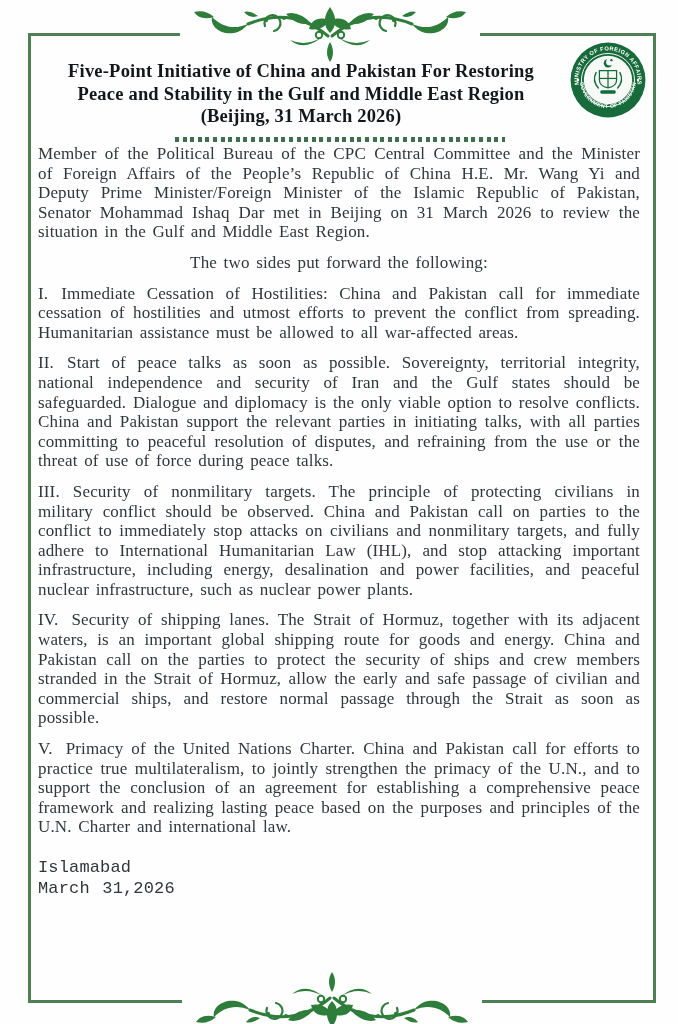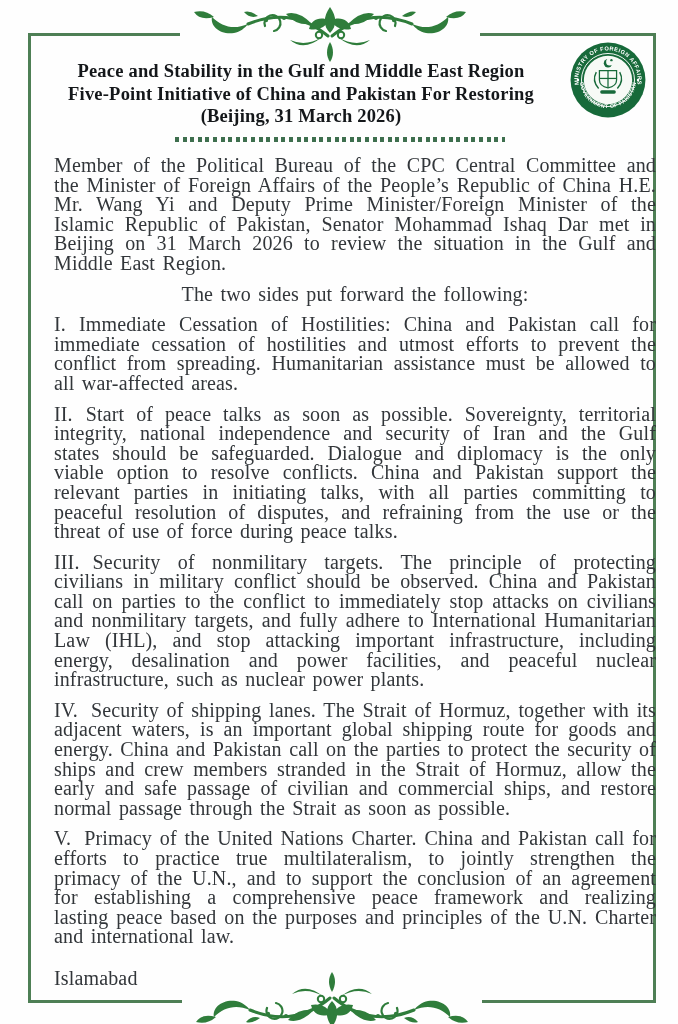--- a/index.html
+++ b/index.html
@@ -21,29 +21,29 @@
   .title{
     position:absolute; left:40px; top:60px; width:522px;
     text-align:center; font-weight:bold; font-size:18.5px; line-height:22.5px;
     color:#14171a; letter-spacing:0.2px;
   }
   .divider{
     position:absolute; left:175px; top:137px; width:330px; height:5px;
     background:repeating-linear-gradient(90deg,#3e6f4e 0 4px, transparent 4px 7.6px);
   }
   .content{
-    position:absolute; left:38px; top:156px; width:602px;
-    font-size:20px; line-height:19.6px; color:#32363a;
-    text-align:justify; letter-spacing:0.15px; word-spacing:2.2px;margin-left:16px;
+    position:absolute; left:38px; top:144px; width:602px;
+    font-size:17px; line-height:19.6px; color:#32363a;
+    text-align:justify; letter-spacing:0.15px; word-spacing:2.2px;
   }
   .content p{ margin:0 0 11px 0; }
   .content p.lead{ text-align:center; }
   .pt-num{ margin-right:13px; }
   .footer{ margin-top:21px; text-align:left; }
-  .footer div{ line-height:20.5px; }
+  .footer div{ line-height:20.5px;font-family:Liberation Mono, monospace; }
 </style>
 </head>
 <body>
 
 <svg width="0" height="0" style="position:absolute" aria-hidden="true">
   <defs>
     <g id="flhalf" fill="#2f7d3b" stroke="none">
       <path d="M152,32 C178,10 205,9 232,20" fill="none" stroke="#2f7d3b" stroke-width="3" stroke-linecap="round"></path>
       <path d="M232,20 C246,26 258,23 268,13 C270,22 260,31 246,29 C240,28 235,24 232,20 Z"></path>
       <path d="M266,13 q9,-8 20,-5 q-6,9 -20,5 z"></path>
@@ -104,39 +104,40 @@
         <line x1="50" y1="38" x2="50" y2="59.5"></line>
         <line x1="39" y1="48" x2="61" y2="48"></line>
         <path d="M35,40 q-6,11 3,21" stroke-width="1.8"></path>
         <path d="M65,40 q6,11 -3,21" stroke-width="1.8"></path>
       </g>
       <rect x="40" y="63" width="20" height="4.5" rx="2" fill="#176a3a"></rect>
     </svg>
   </div>
 
   <div class="title">
+    <div>Five-Point Initiative of China and Pakistan For Restoring</div>
     <div>Peace and Stability in the Gulf and Middle East Region</div>
-    <div>Five-Point Initiative of China and Pakistan For Restoring</div>
     <div>(Beijing, 31 March 2026)</div>
   </div>
 
   <div class="divider"></div>
 
   <div class="content">
     <p>Member of the Political Bureau of the CPC Central Committee and the Minister of Foreign Affairs of the People’s Republic of China H.E. Mr. Wang Yi and Deputy Prime Minister/Foreign Minister of the Islamic Republic of Pakistan, Senator Mohammad Ishaq Dar met in Beijing on 31 March 2026 to review the situation in the Gulf and Middle East Region.</p>
     <p class="lead">The two sides put forward the following:</p>
 
     <p><span class="pt-num">I.</span><span>Immediate Cessation of Hostilities: China and Pakistan call for immediate cessation of hostilities and utmost efforts to prevent the conflict from spreading. Humanitarian assistance must be allowed to all war-affected areas.</span></p>
     <p><span class="pt-num">II.</span><span>Start of peace talks as soon as possible. Sovereignty, territorial integrity, national independence and security of Iran and the Gulf states should be safeguarded. Dialogue and diplomacy is the only viable option to resolve conflicts. China and Pakistan support the relevant parties in initiating talks, with all parties committing to peaceful resolution of disputes, and refraining from the use or the threat of use of force during peace talks.</span></p>
     <p><span class="pt-num">III.</span><span>Security of nonmilitary targets. The principle of protecting civilians in military conflict should be observed. China and Pakistan call on parties to the conflict to immediately stop attacks on civilians and nonmilitary targets, and fully adhere to International Humanitarian Law (IHL), and stop attacking important infrastructure, including energy, desalination and power facilities, and peaceful nuclear infrastructure, such as nuclear power plants.</span></p>
     <p><span class="pt-num">IV.</span><span>Security of shipping lanes. The Strait of Hormuz, together with its adjacent waters, is an important global shipping route for goods and energy. China and Pakistan call on the parties to protect the security of ships and crew members stranded in the Strait of Hormuz, allow the early and safe passage of civilian and commercial ships, and restore normal passage through the Strait as soon as possible.</span></p>
     <p><span class="pt-num">V.</span><span>Primacy of the United Nations Charter. China and Pakistan call for efforts to practice true multilateralism, to jointly strengthen the primacy of the U.N., and to support the conclusion of an agreement for establishing a comprehensive peace framework and realizing lasting peace based on the purposes and principles of the U.N. Charter and international law.</span></p>
 
     <div class="footer">
       <div>Islamabad</div>
+      <div>March 31,2026</div>
     </div>
   </div>
 
   <div class="ornament ornament-bottom">
     <svg width="300" height="64" viewBox="0 0 300 64">
         <use href="#flourishSym"></use>
       </svg>
   </div>
 
 </div>

